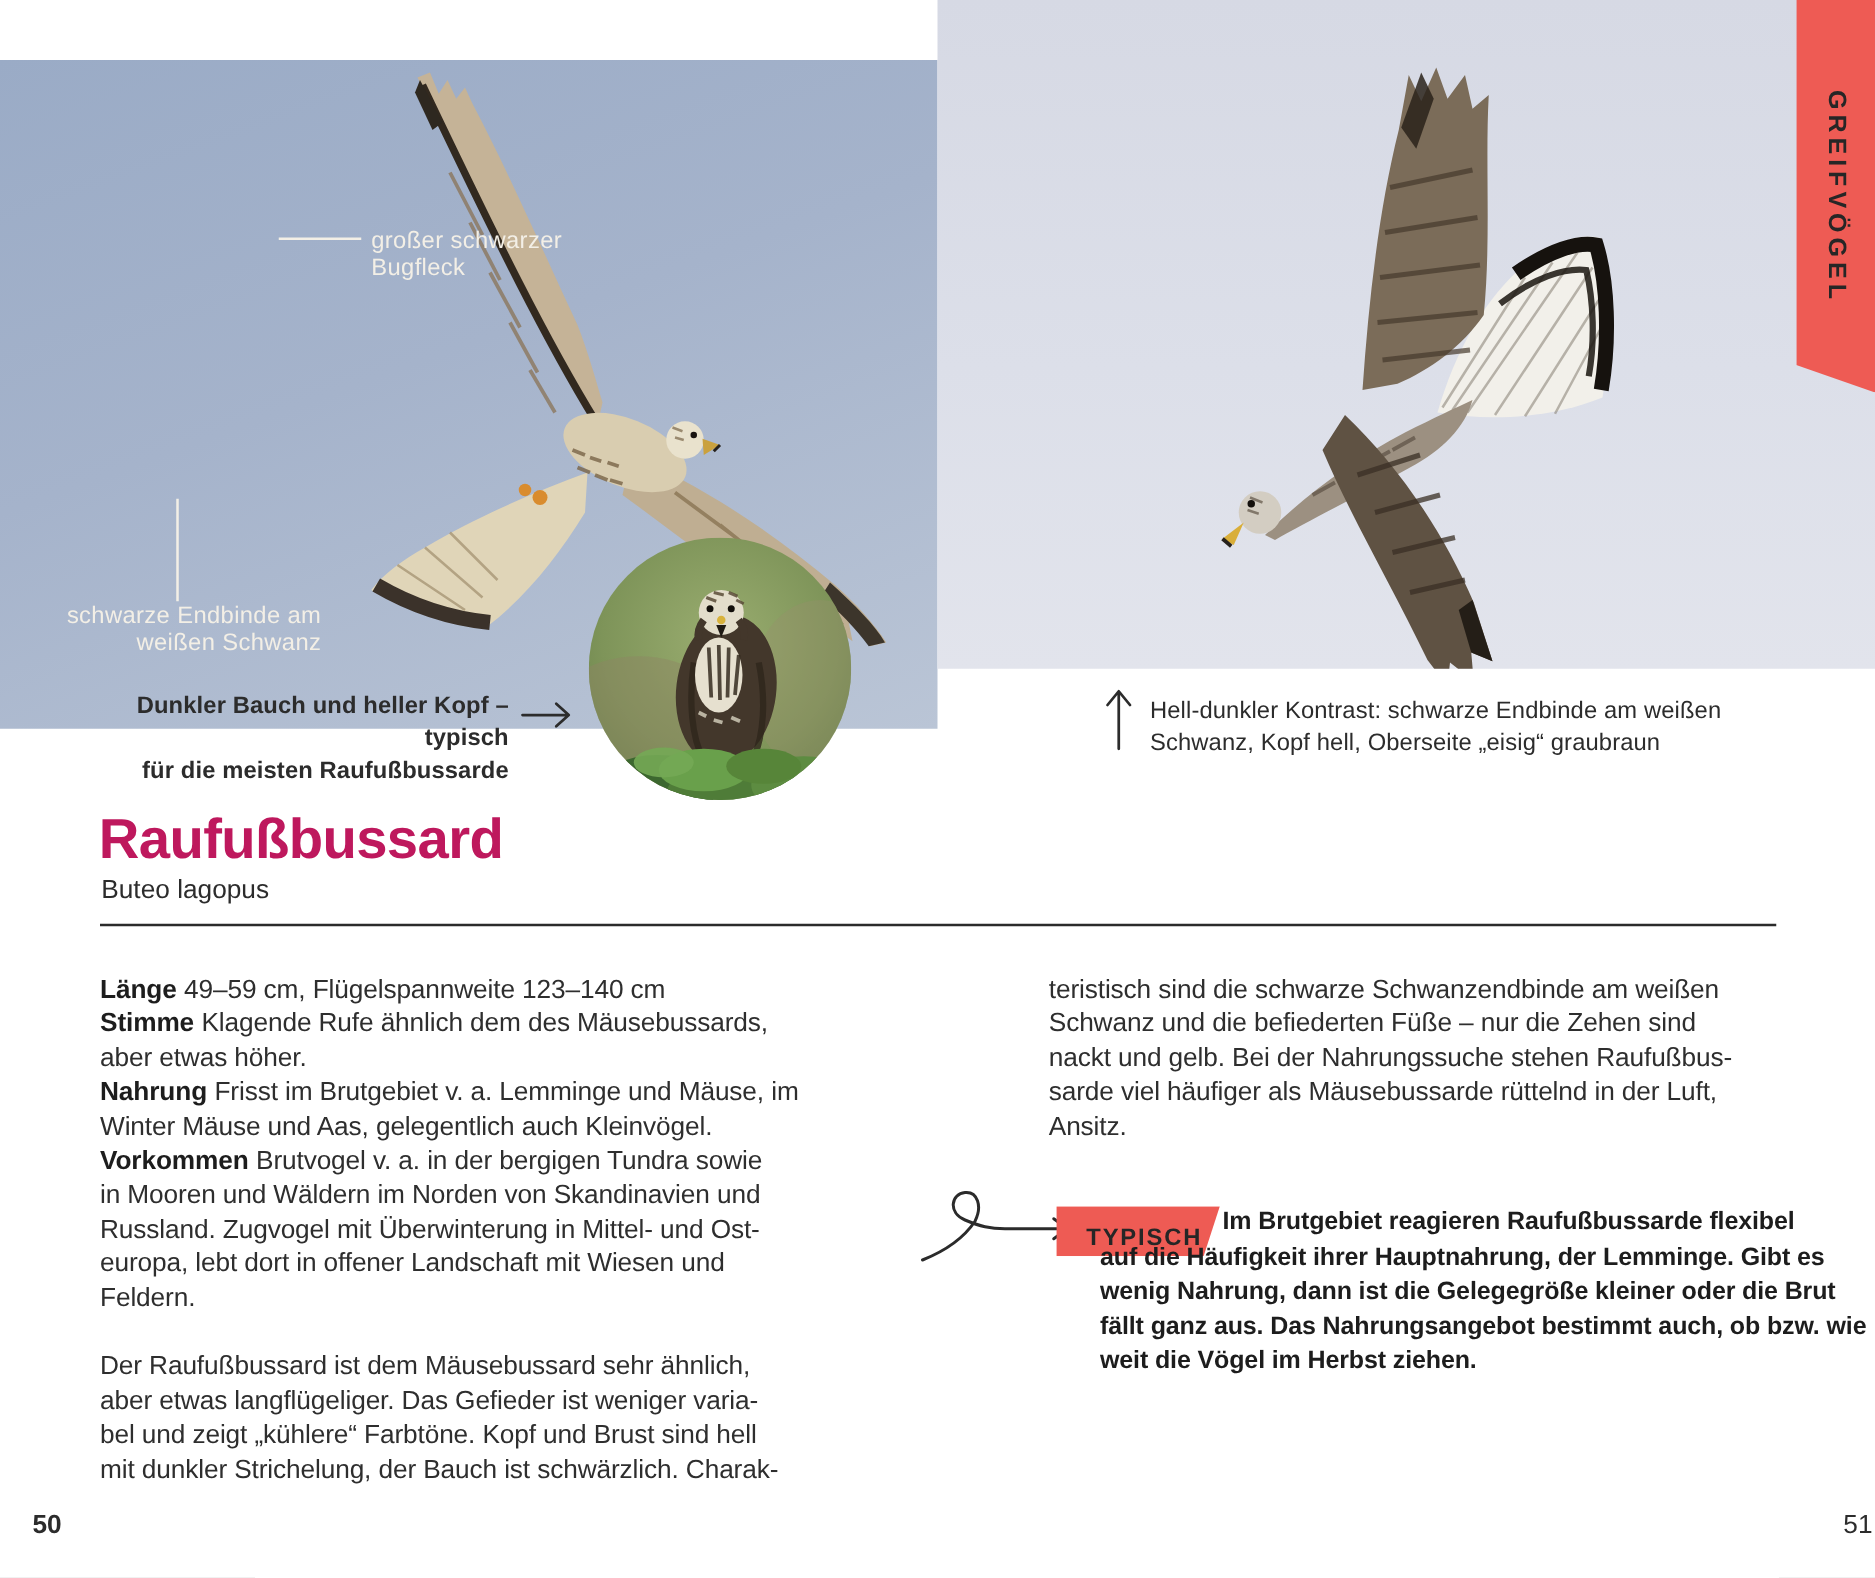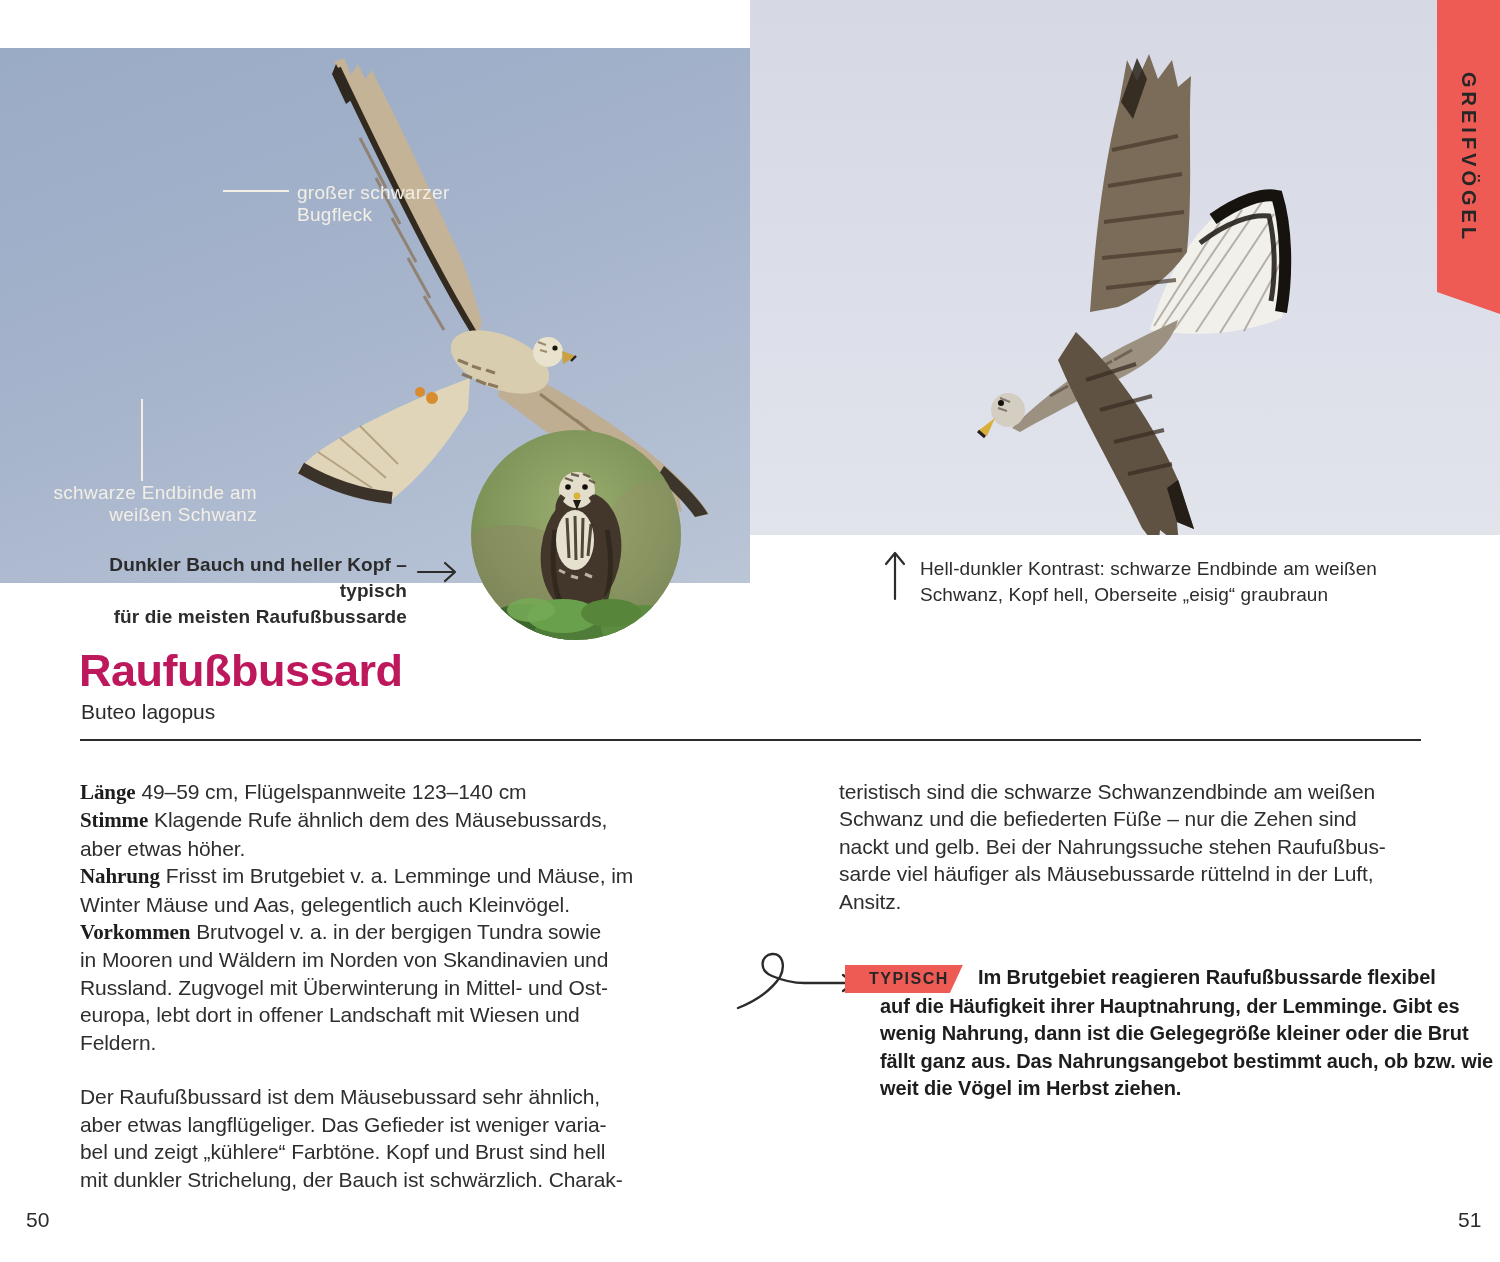--- a/index.html
+++ b/index.html
@@ -38,35 +38,35 @@
   .title{left:79px;top:646px;font-size:45px;font-weight:800;letter-spacing:-.5px;
     color:#be185d;line-height:50px;}
   .subtitle{left:81px;top:700px;font-size:21px;color:#2c2c2c;}
   .rule{left:80px;top:739px;width:1341px;height:2px;background:#2b2b2b;}
   
   .col{font-size:21px;line-height:27.4px;letter-spacing:-.1px;color:#2e2e2e;}
   .col-left{left:80px;top:778px;width:640px;}
   .col-right{left:839px;top:778px;width:640px;}
   .bl{white-space:nowrap;}
   .lead{font-weight:700;color:#1d1d1d;}
-  .lead:not(:empty){margin-right:.28em;font-family:Liberation Serif, serif;}
+  .lead:not(:empty){margin-right:.28em;}
   .para2{margin-top:27.4px;}
   
   .typ-swirl{left:728px;top:948px;}
   .badge{left:845px;top:965px;height:28px;line-height:28px;background:#ee5b54;
-    padding:0 14px 0 24px;clip-path:polygon(0 0,100% 0,calc(100% - 13px) 100%,0 100%);
-    font-size:16px;font-weight:800;letter-spacing:1.5px;color:#262626;}
+    padding:12px 14px 0 24px;clip-path:polygon(0 0,100% 0,calc(100% - 13px) 100%,0 100%);
+    font-size:19px;font-weight:800;letter-spacing:1.5px;color:#262626;}
   .typ1{left:978px;top:966px;font-size:20px;font-weight:700;color:#1d1d1d;
     white-space:nowrap;letter-spacing:-.1px;}
   .typ-rest{left:839px;top:993px;font-size:20px;font-weight:700;color:#1d1d1d;
     line-height:27.4px;letter-spacing:-.1px;margin-left:41px;}
   
   .pagenum{font-size:21px;color:#2c2c2c;}
-  .pn-left{left:26px;top:1208px;}
-  .pn-right{left:1458px;top:1208px;width:40px;}
+  .pn-left{left:26px;top:1208px;font-weight:bold;}
+  .pn-right{left:1458px;top:1208px;width:40px;text-align:right;}
 </style>
 </head>
 <body>
 
 <div class="page">
 
   <div class="abs photo-left">
     <svg width="750" height="535" viewBox="0 0 750 535">
 
       <path d="M470,330 C430,345 388,362 340,390 C322,400 306,412 297,424 C318,437 352,449 390,453 C420,430 446,398 468,362 Z" fill="#e0d5b8"></path>

